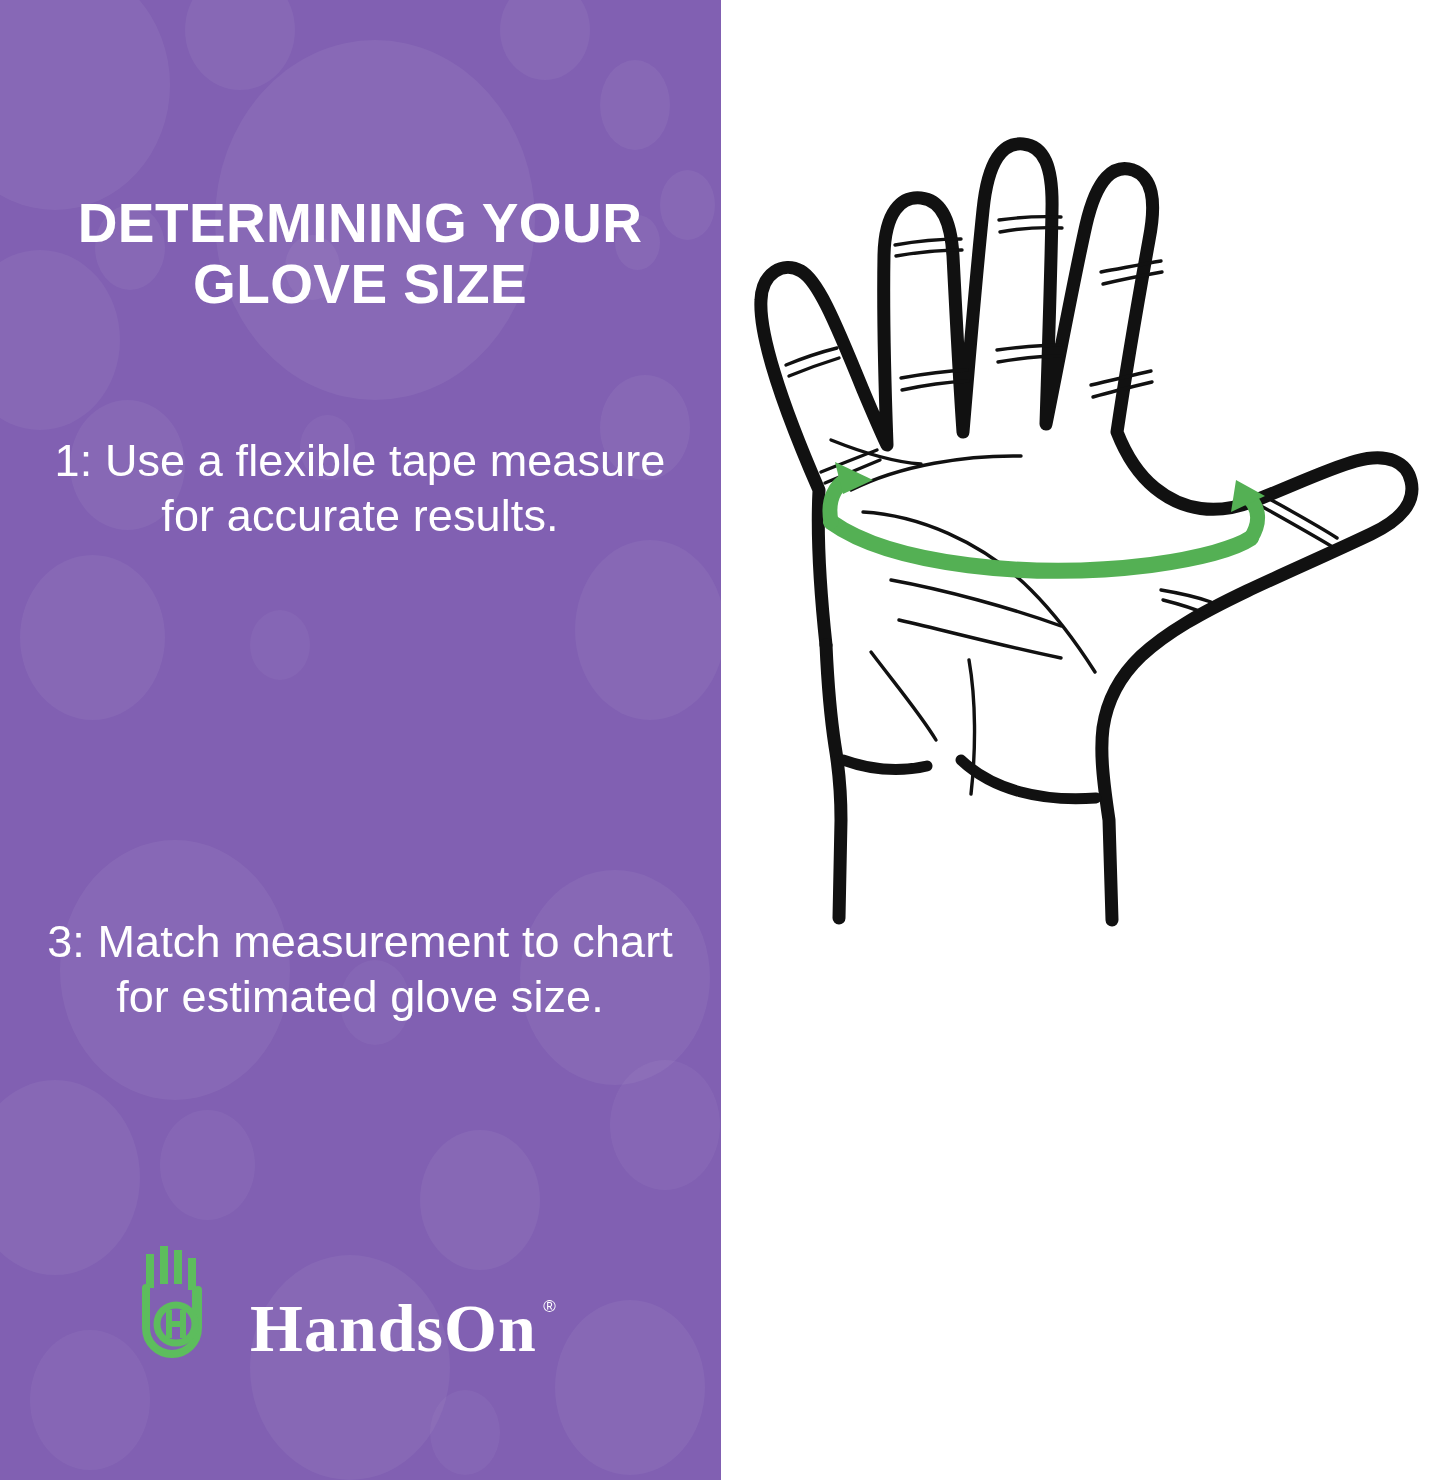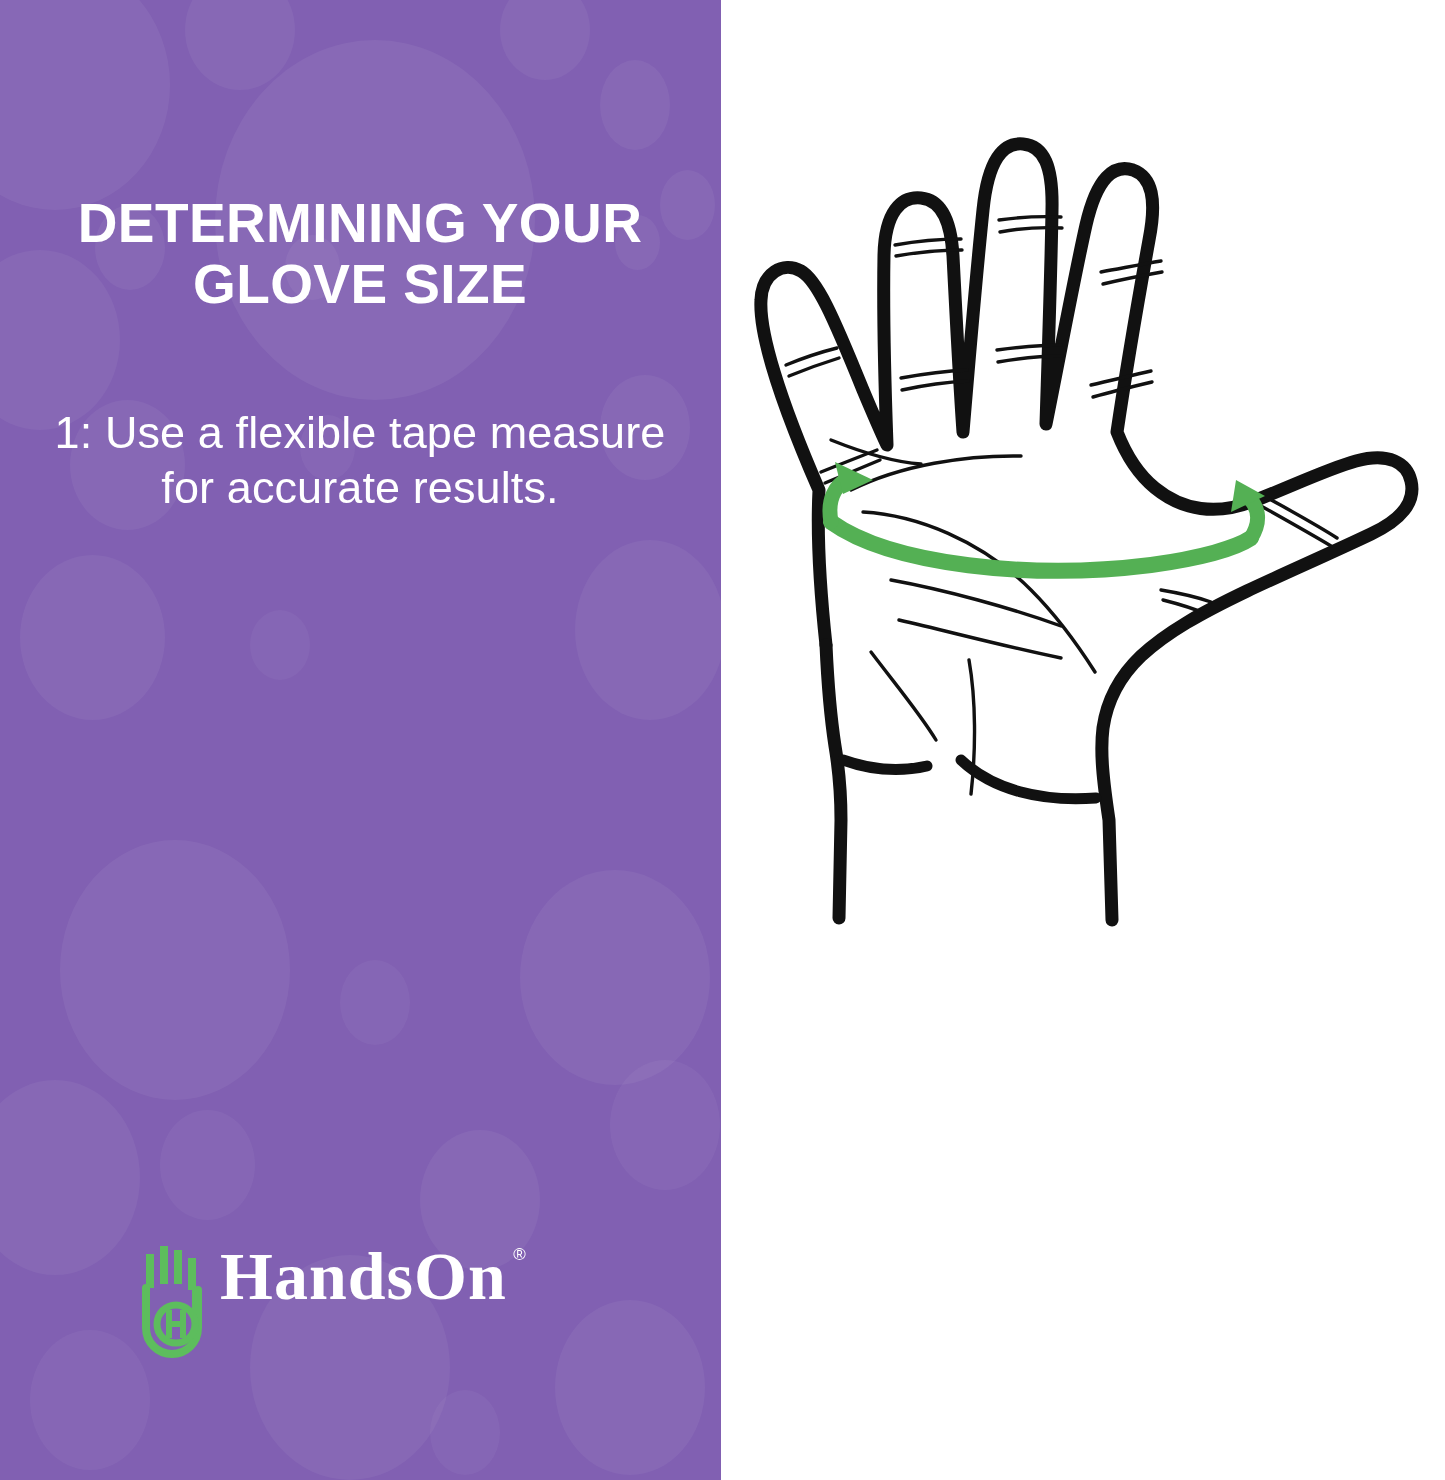--- a/index.html
+++ b/index.html
@@ -50,32 +50,33 @@
 
   .step {
     position:absolute;
     width:640px; left:40px;
     text-align:center;
     color:#ffffff;
     font-size:45px;
     font-weight:300;
     line-height:1.23;
     letter-spacing:0.1px;
+    margin-top:28px;
   }
   #step-1 { top:405px; }
   #step-2 { top:641px; }
   #step-3 { top:886px; }
 
   
   #logo {
     position:absolute;
     left:138px; top:1242px;
     display:flex;
-    align-items:flex-start;
-    gap:10px;
+    align-items:flex-end;
+    gap:40px;
   }
   #logo-mark { width:72px; height:120px; display:block; }
   #logo-wordmark {
     position:relative;
     color:#ffffff;
     font-family:"Liberation Serif", serif;
     font-weight:bold;
     font-size:68px;
     letter-spacing:1px;
     line-height:1;
@@ -135,20 +136,21 @@
     <div class="bokeh" style="left:610px;top:1060px;width:110px;height:130px;opacity:.045;"></div>
     <div class="bokeh" style="left:250px;top:1255px;width:200px;height:225px;opacity:.05;"></div>
     <div class="bokeh" style="left:30px;top:1330px;width:120px;height:140px;opacity:.045;"></div>
     <div class="bokeh" style="left:555px;top:1300px;width:150px;height:175px;opacity:.05;"></div>
     <div class="bokeh" style="left:430px;top:1390px;width:70px;height:85px;opacity:.04;"></div>
 
     <div id="panel-content">
       <div id="headline">DETERMINING YOUR GLOVE SIZE</div>
 
       <div class="step" id="step-1">1: Use a flexible tape measure for accurate results.</div>
+      <div class="step" id="step-3">3: Match measurement to chart for estimated glove size.</div>
 
       <div id="logo">
         <svg id="logo-mark" viewBox="0 0 72 120">
           <g fill="none" stroke="#5dbd5d" stroke-width="8" stroke-linecap="butt">
 
             <path d="M12,46 L12,12"></path>
             <path d="M26,42 L26,4"></path>
             <path d="M40,42 L40,8"></path>
             <path d="M54,48 L54,16"></path>
 

